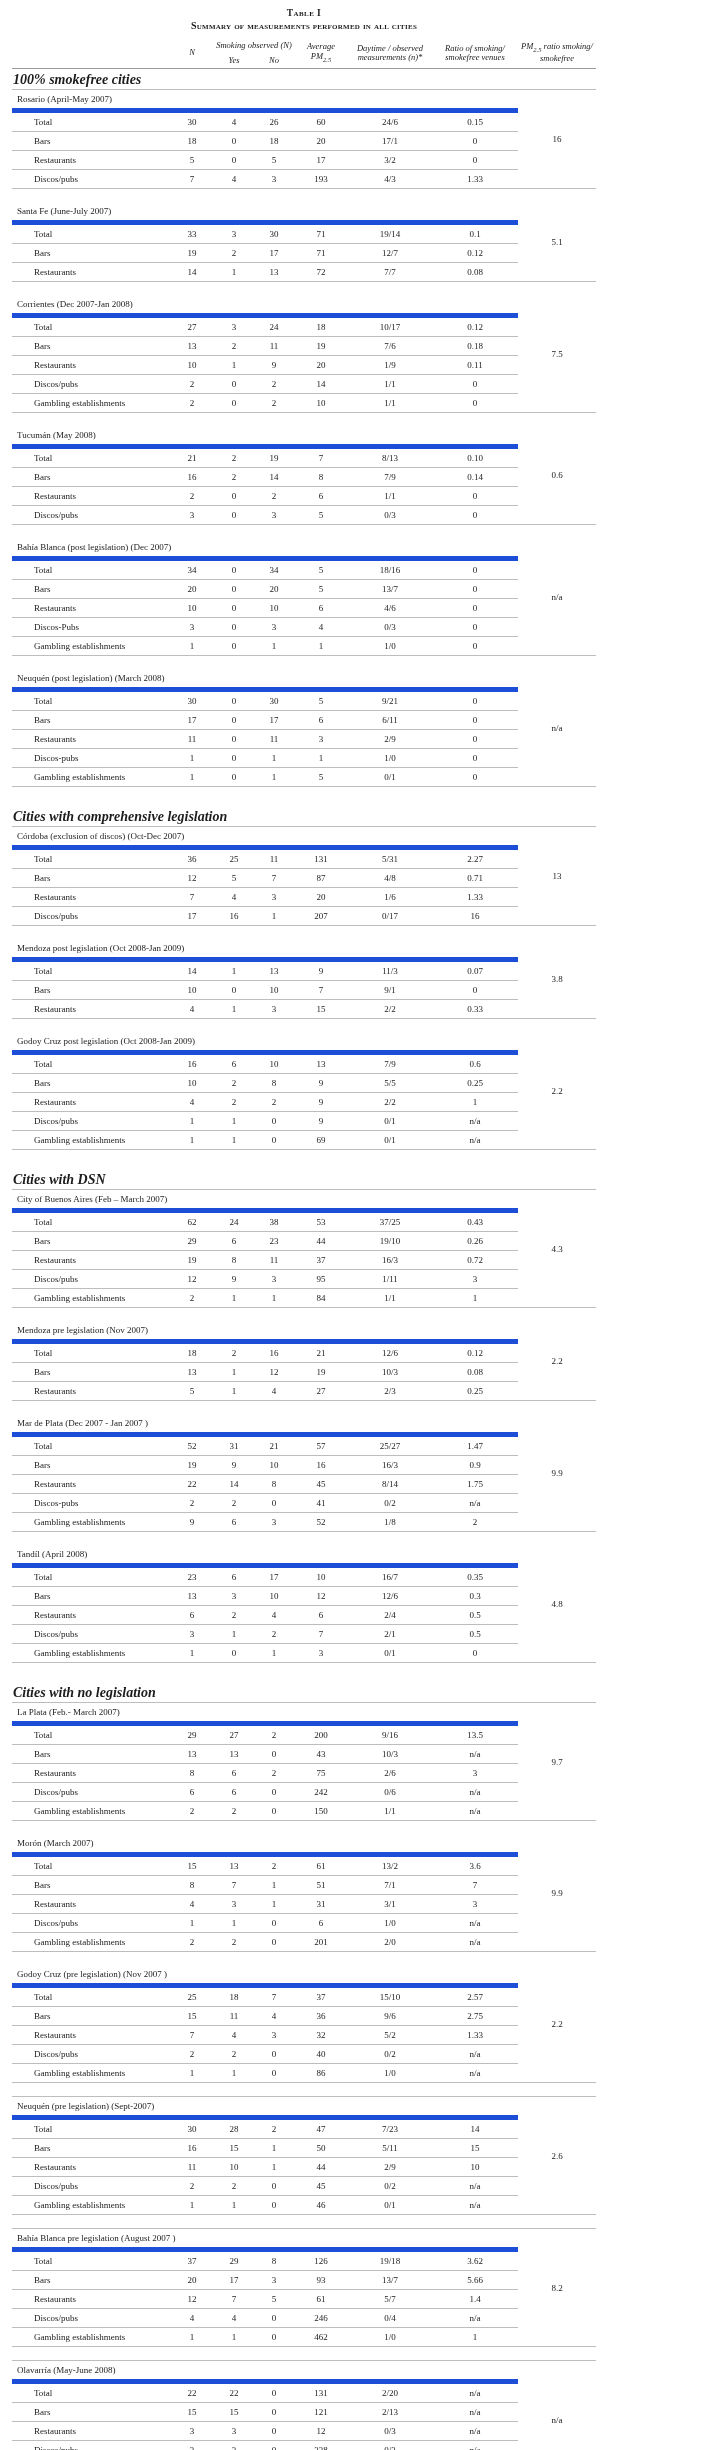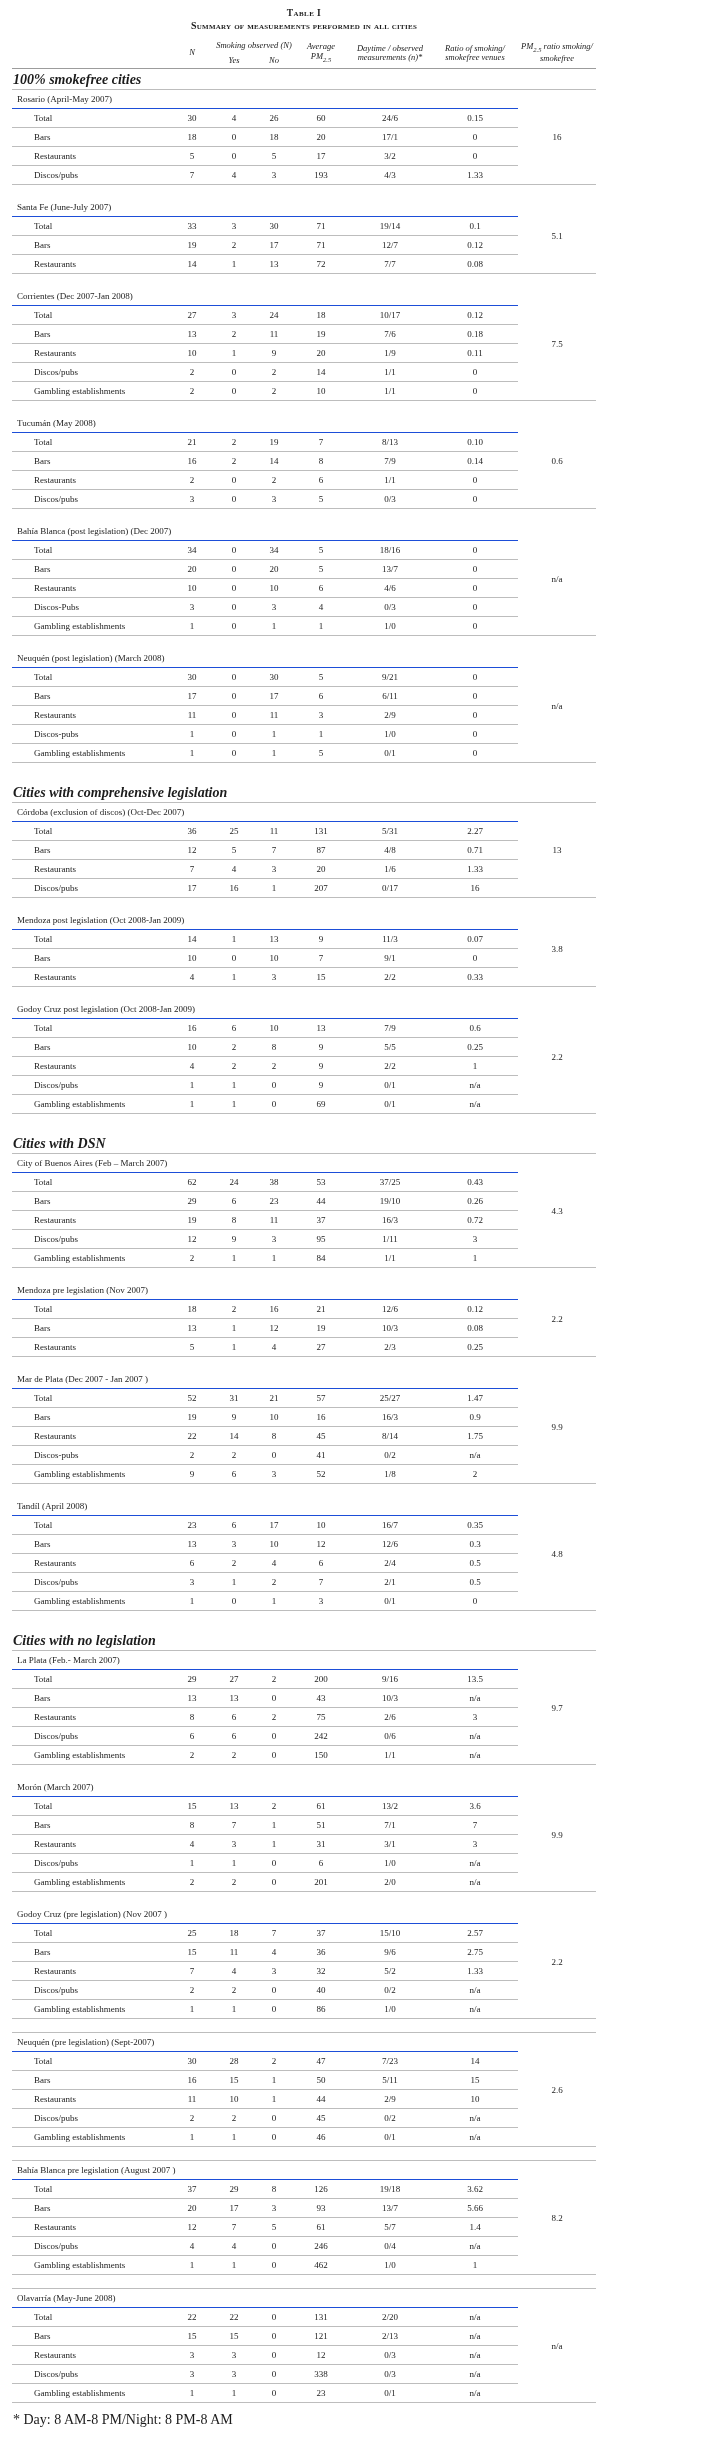--- a/index.html
+++ b/index.html
@@ -16,21 +16,21 @@
   col.c-rv { width:86px; } col.c-pr { width:78px; }
 
   th { font-style:italic; font-weight:normal; font-size:8.5px; line-height:9.5px;
        text-align:center; vertical-align:middle; padding:2px 2px 3px 2px; }
   tr.h1 th { vertical-align:middle; }
   tr.h2 th, tr.h1 th[rowspan] { border-bottom:1px solid #9c9c9c; }
   th sub { font-size:6.5px; }
 
   td { font-size:9px; line-height:10px; padding:4px 2px; }
   td.num { text-align:center; border-bottom:1px solid #bdbdbd; }
-  td.city-name { text-align:left; padding-left:5px; border-bottom:1px solid #1d4ed8; }
+  td.city-name { text-align:left; padding-left:5px; border-bottom:5px solid #1d4ed8; }
   td.venue-label { text-align:left; padding-left:22px; border-bottom:1px solid #bdbdbd; }
   td.pm-ratio { text-align:center; vertical-align:middle; border-bottom:1px solid #bdbdbd; }
   td.section-heading { font-weight:bold; font-style:italic; font-size:14px;
        padding:12px 0 4px 1px; border-bottom:1px solid #bdbdbd; }
   tr.section-row:first-child td.section-heading { padding-top:6px; }
   tr.spacer-row td { height:13px; padding:0; }
   tr.spacer-row.lined td { border-bottom:1px solid #bdbdbd; }
 
   .footnote { font-size:14px; margin-top:9px; padding-left:1px; }
 </style>

